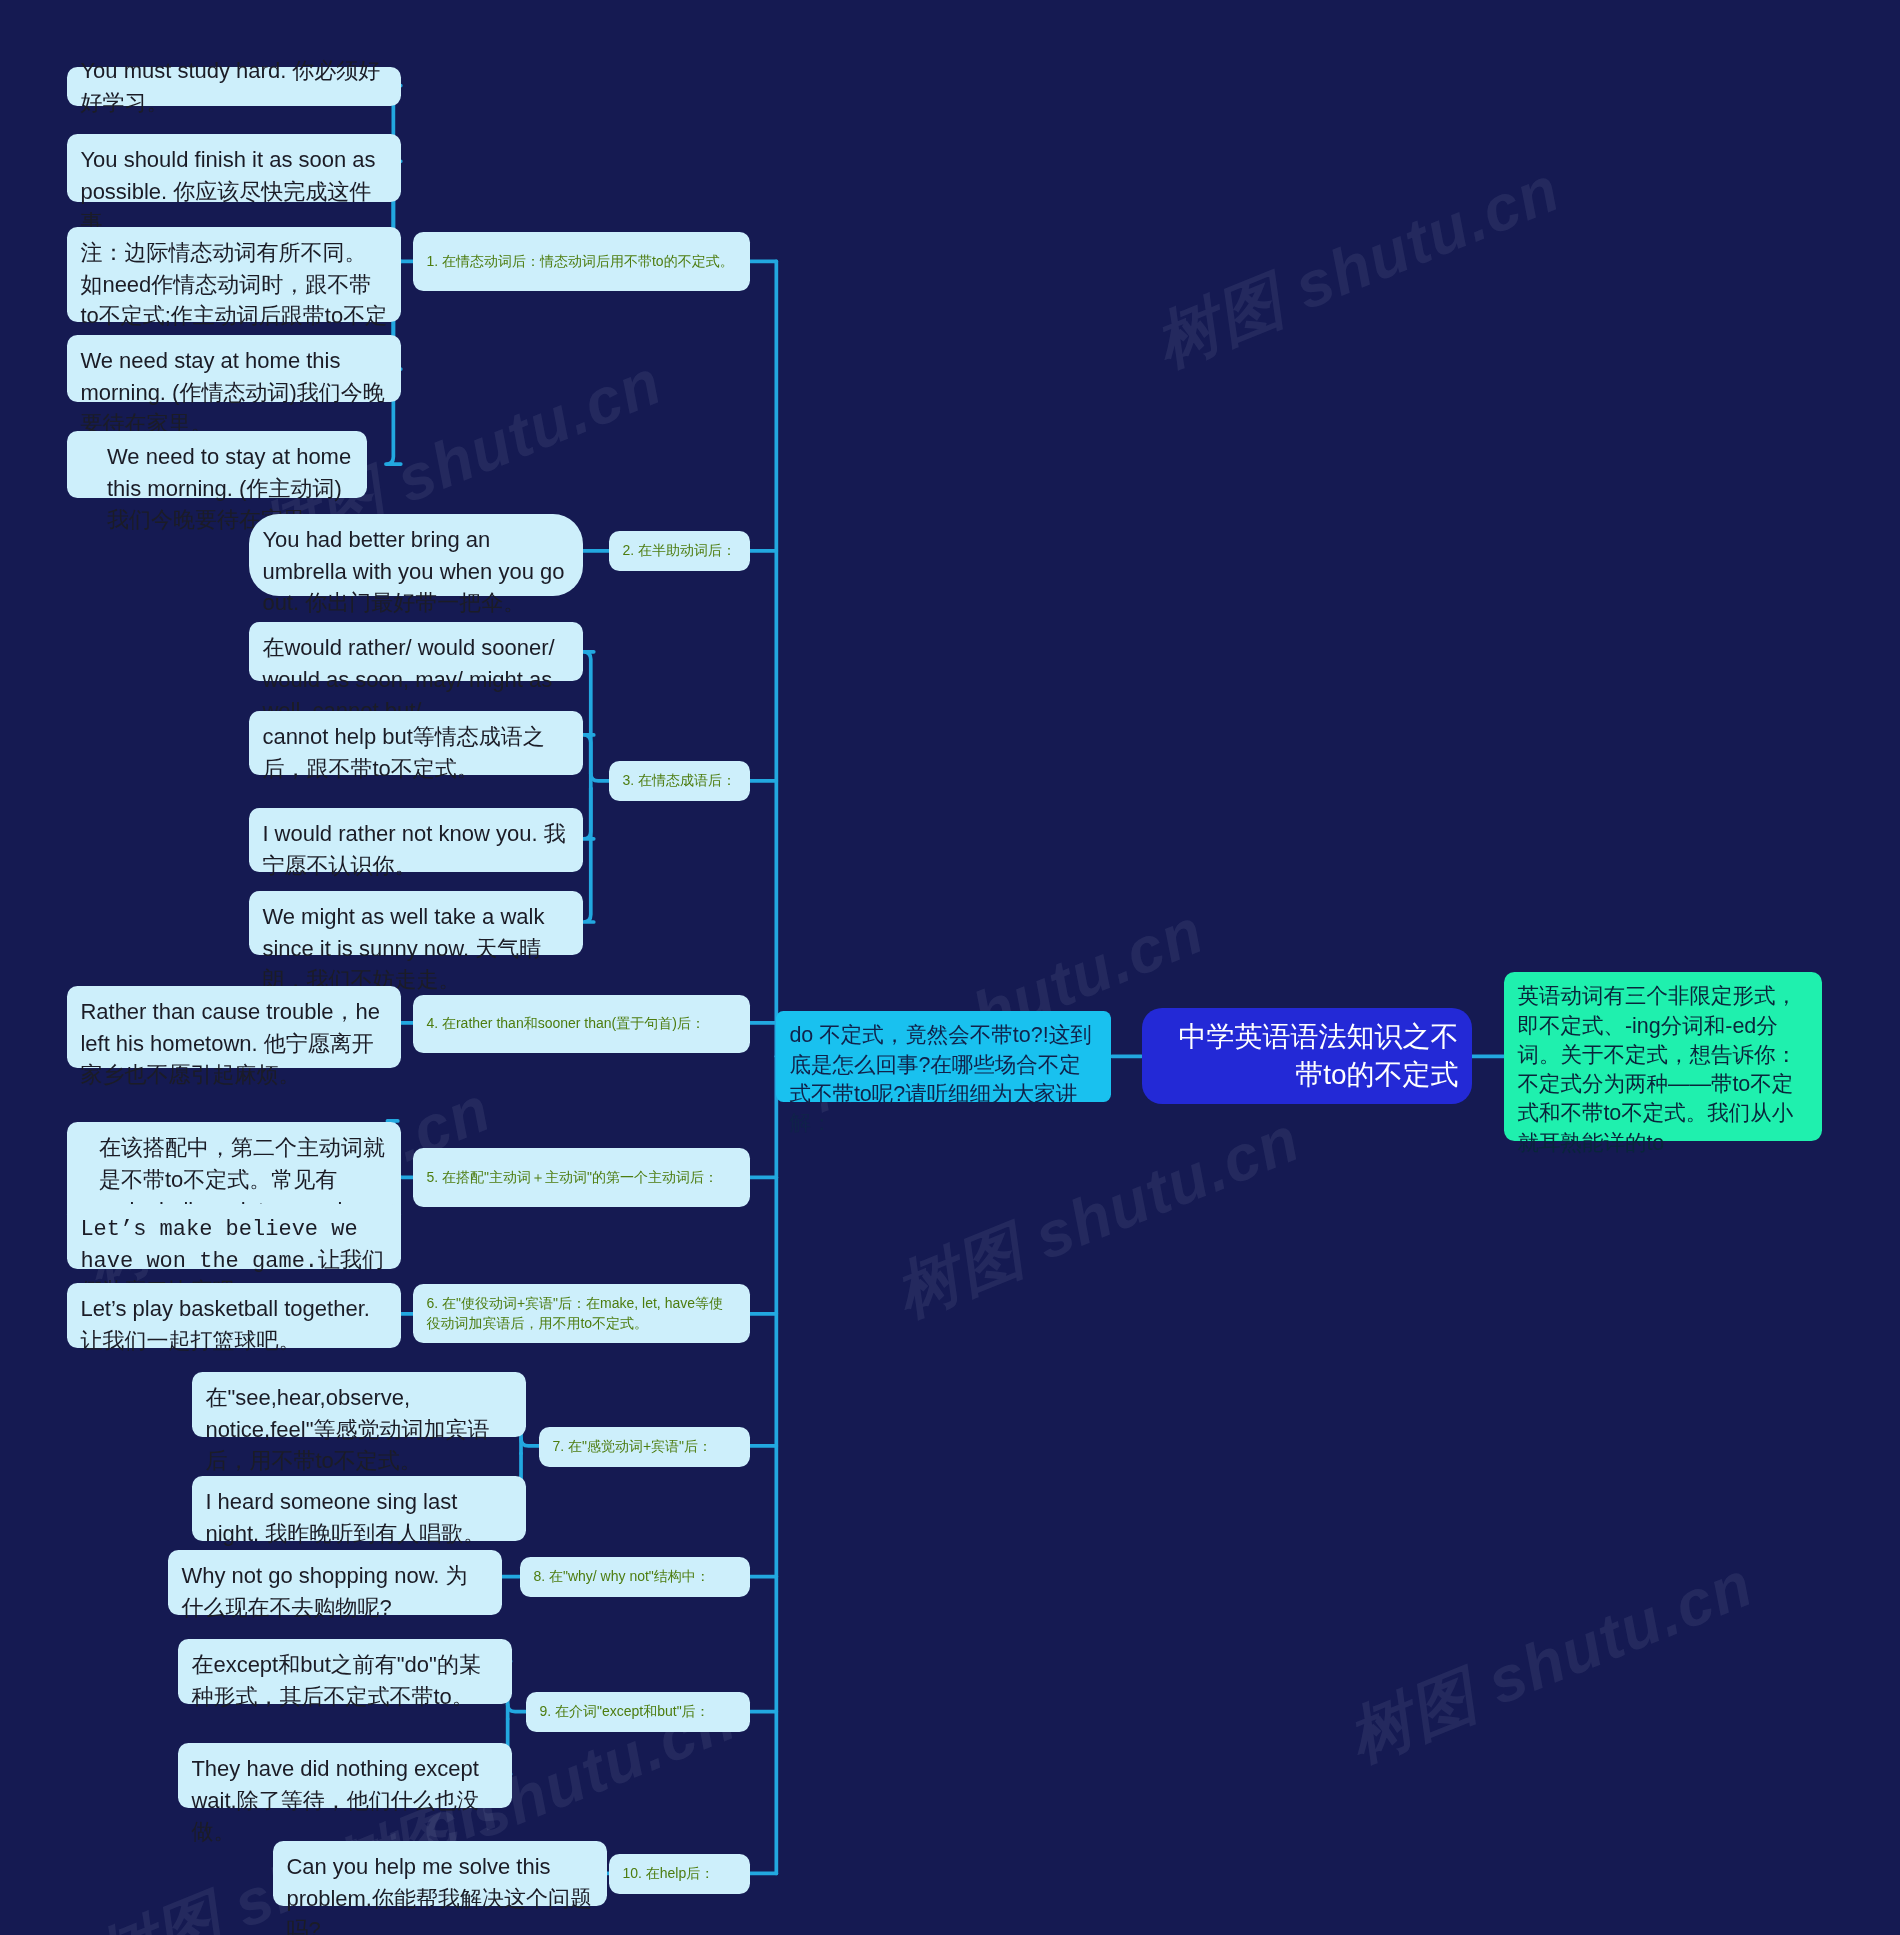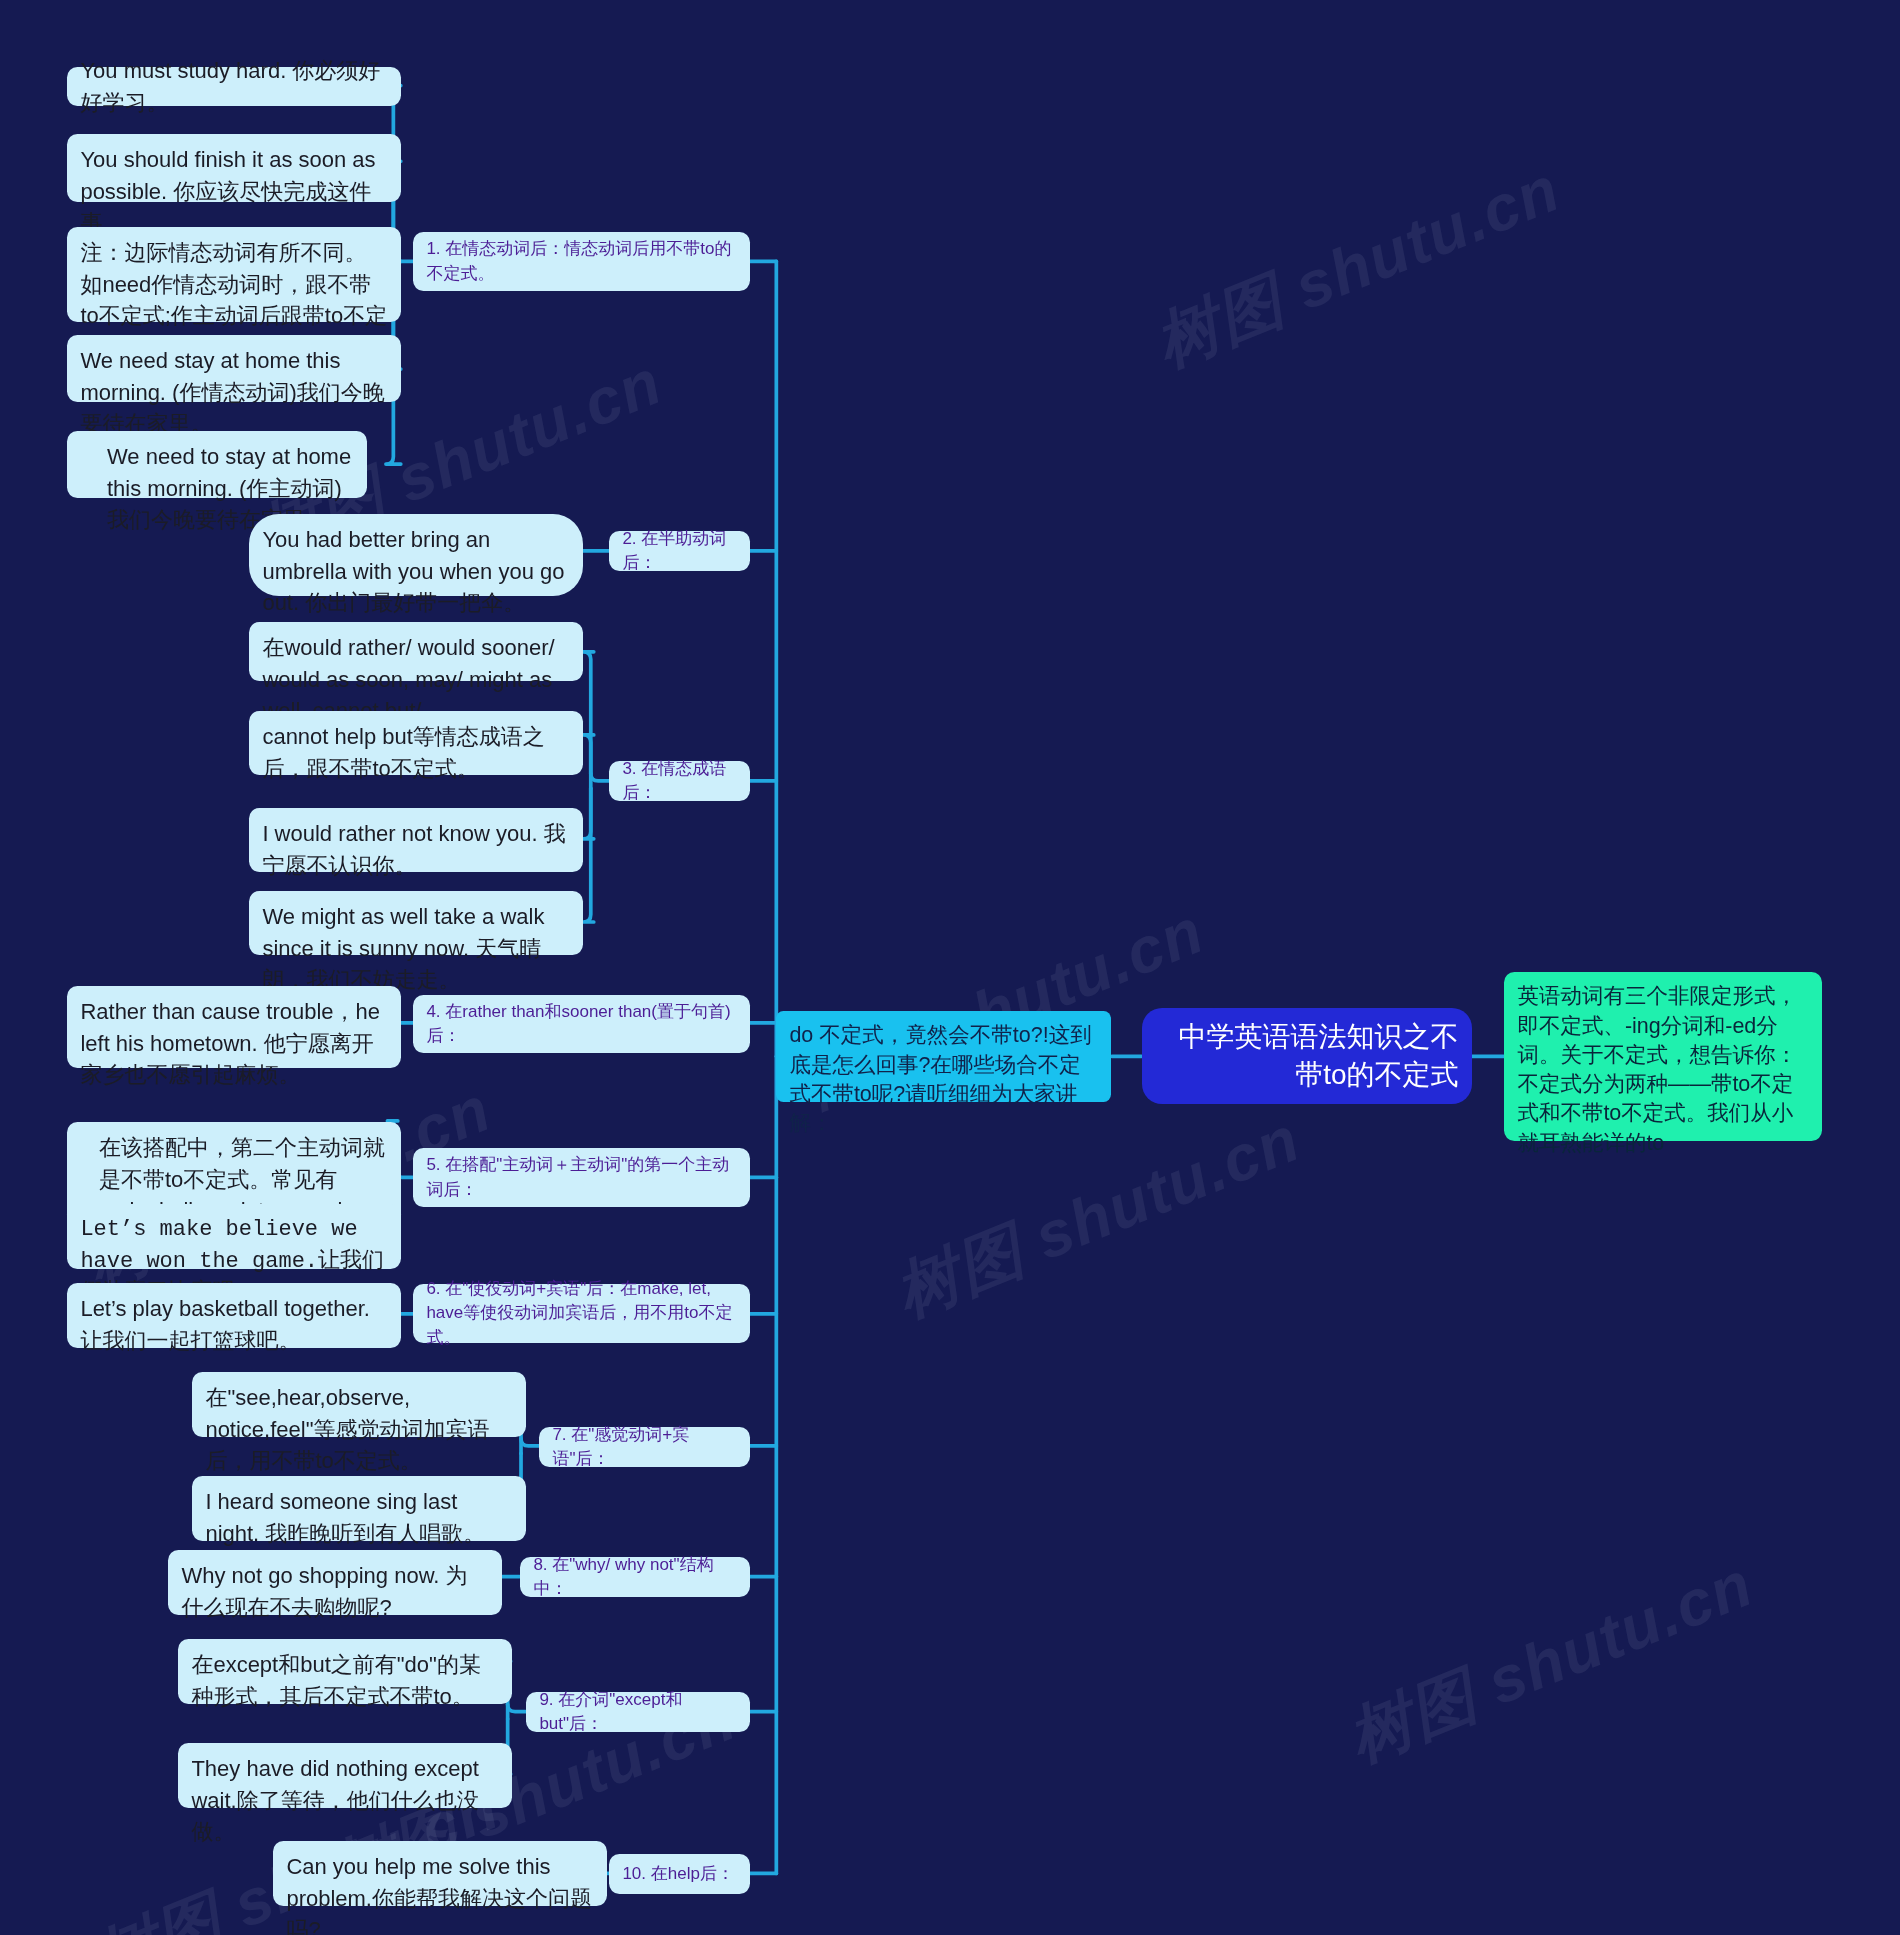--- a/index.html
+++ b/index.html
@@ -40,22 +40,22 @@
     display:flex;
     align-items:center;
   }
   .leaf{
     background:#cdeffb;
     color:#1b1c26;
     font-size:22px;
   }
   .cat{
     background:#cdeffb;
-    color:#4c1d95;
-    font-size:17px;
+    color:#4d7c0f;
+    font-size:14px;
   }
   .root{
     background:#2329d6;
     color:#ffffff;
     font-size:28px;
     justify-content:center;
     text-align:right;
     border-radius:20px;
     line-height:1.34;
   }

